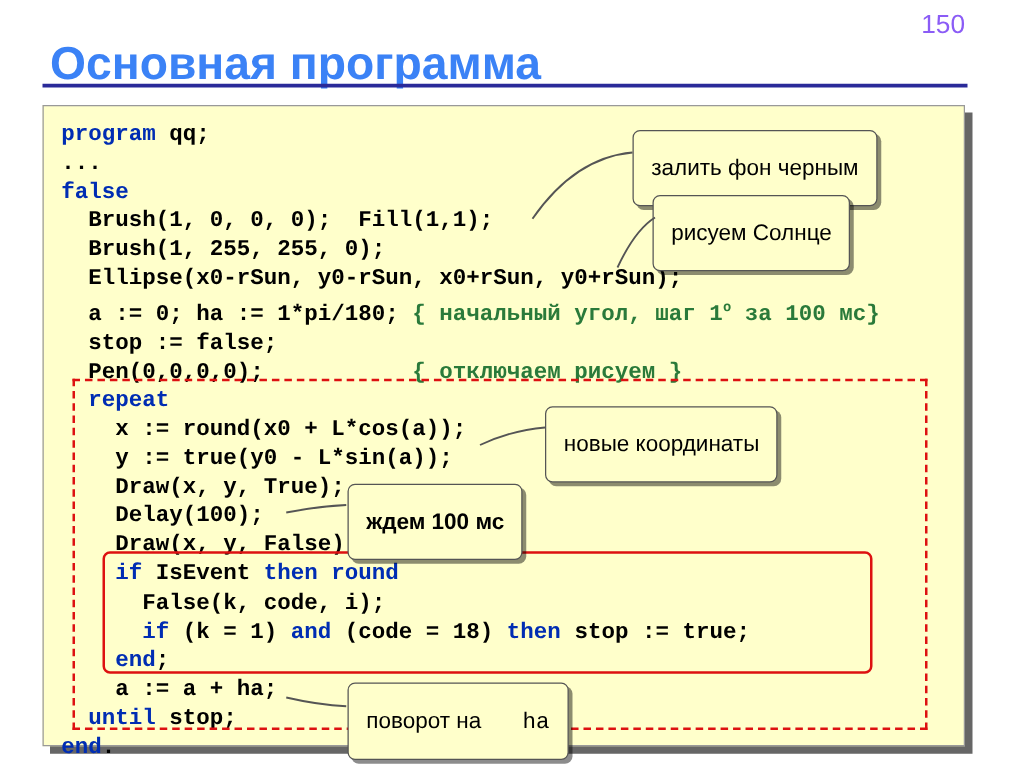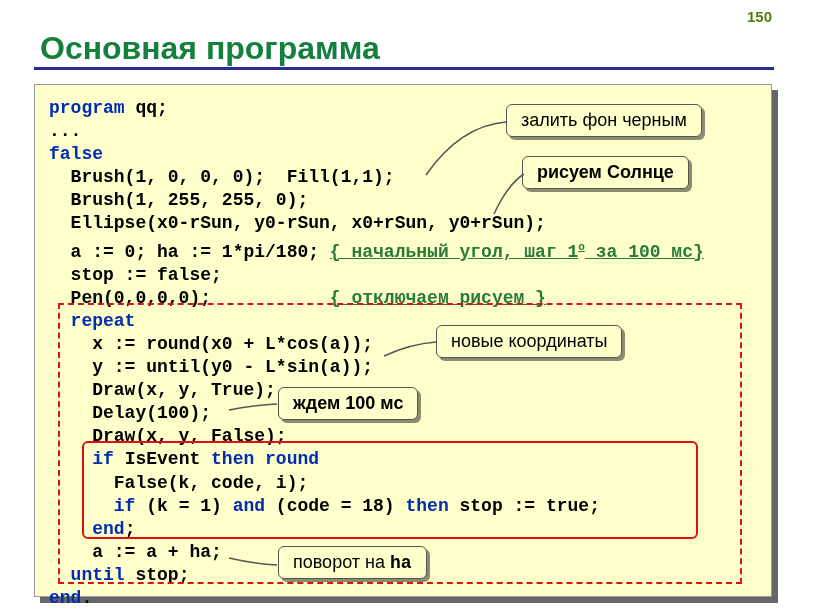--- a/index.html
+++ b/index.html
@@ -8,31 +8,31 @@
     height: 613px;
     background: #fff;
     font-family: Arial, sans-serif;
     position: relative;
     overflow: hidden;
   }
   .page-number {
     position: absolute;
     top: 8px;
     right: 44px;
-    font-weight: bold;
-    font-size: 15px;
-    color: #4d7c0f;
+    font-weight: normal;
+    font-size: 21px;
+    color: #8b5cf6;
   }
   .title {
     position: absolute;
     top: 30px;
     left: 40px;
-    font-size: 32px;
+    font-size: 37px;
     font-weight: bold;
-    color: #15803d;
+    color: #3b82f6;
   }
   .title-rule {
     position: absolute;
     top: 67px;
     left: 34px;
     width: 740px;
     height: 3px;
     background: #2a2a99;
   }
   .code-shadow {
@@ -53,45 +53,45 @@
     border: 1px solid #999;
     padding: 12px 14px 8px 14px;
     font-family: "Courier New", monospace;
     font-size: 18px;
     font-weight: bold;
     line-height: 23.1px;
     color: #000;
     white-space: pre;
   }
   .kw { color: #002db3; }
-  .comment { color: #2a7a3a; text-decoration: underline; }
+  .comment { color: #2a7a3a; }
   .dashed-box {
     position: absolute;
     border: 2px dashed #d11;
     pointer-events: none;
   }
   .solid-box {
     position: absolute;
     border: 2px solid #d11;
     border-radius: 6px;
     pointer-events: none;
   }
   .callout {
     position: absolute;
     background: #ffffcb;
     border: 1.5px solid #555;
     border-radius: 6px;
-    padding: 5px 14px;
+    padding: 19px 14px;
     font-size: 18px;
     color: #000;
     font-family: Arial, sans-serif;
     white-space: nowrap;
     box-shadow: 3px 3px 0 rgba(0,0,0,0.45);
   }
-  .callout .mono { font-family: "Courier New", monospace; font-weight: bold; }
+  .callout .mono { font-family: "Courier New", monospace; font-weight: normal; margin-left: 28px; }
   .connector {
     position: absolute;
     pointer-events: none;
   }
 </style>
 </head>
 <body>
 
 <div class="page-number">150</div>
 <div class="title">Основная программа</div>
@@ -102,39 +102,39 @@
 <span>...</span>
 <span class="kw">false</span>
 <span>  Brush(1, 0, 0, 0);  Fill(1,1);</span>
 <span>  Brush(1, 255, 255, 0);</span>
 <span>  Ellipse(x0-rSun, y0-rSun, x0+rSun, y0+rSun);</span>
 <span>  a := 0; ha := 1*pi/180; </span><span class="comment">{ начальный угол, шаг 1</span><span class="comment" style="font-size:11px; vertical-align: super;">o</span><span class="comment"> за 100 мс}</span>
 <span>  stop := false;</span>
 <span>  Pen(0,0,0,0);           </span><span class="comment">{ отключаем рисуем }</span>
 <span>  </span><span class="kw">repeat</span>
 <span>    x := round(x0 + L*cos(a));</span>
-<span>    y := until(y0 - L*sin(a));</span>
+<span>    y := true(y0 - L*sin(a));</span>
 <span>    Draw(x, y, True);</span>
 <span>    Delay(100);</span>
 <span>    Draw(x, y, False);</span>
 <span>    </span><span class="kw">if</span><span> IsEvent </span><span class="kw">then round</span>
 <span>      False(k, code, i);</span>
 <span>      </span><span class="kw">if</span><span> (k = 1) </span><span class="kw">and</span><span> (code = 18) </span><span class="kw">then</span><span> stop := true;</span>
 <span>    </span><span class="kw">end</span><span>;</span>
 <span>    a := a + ha;</span>
 <span>  </span><span class="kw">until</span><span> stop;</span>
 <span class="kw">end</span><span>.</span></div>
 
 <div class="dashed-box" style="top:303px; left:58px; width:684px; height:281px;"></div>
 
 <div class="solid-box" style="top:441px; left:82px; width:616px; height:98px;"></div>
 
 <div class="callout" style="top:104px; left:506px;">залить фон черным</div>
 
-<div class="callout" style="top:156px; left:522px;font-weight:bold;">рисуем Солнце</div>
+<div class="callout" style="top:156px; left:522px;">рисуем Солнце</div>
 
 <div class="callout" style="top:325px; left:436px;">новые координаты</div>
 
 <div class="callout" style="top:387px; left:278px;font-weight:bold;">ждем 100 мс</div>
 
 <div class="callout" style="top:546px; left:278px;"><span>поворот на </span><span class="mono">ha</span></div>
 
 <svg class="connector" style="top:120px; left:420px; width:90px; height:60px;">
   <path d="M86 2 Q40 6 6 55" stroke="#555" stroke-width="1.5" fill="none"></path>
 </svg>

